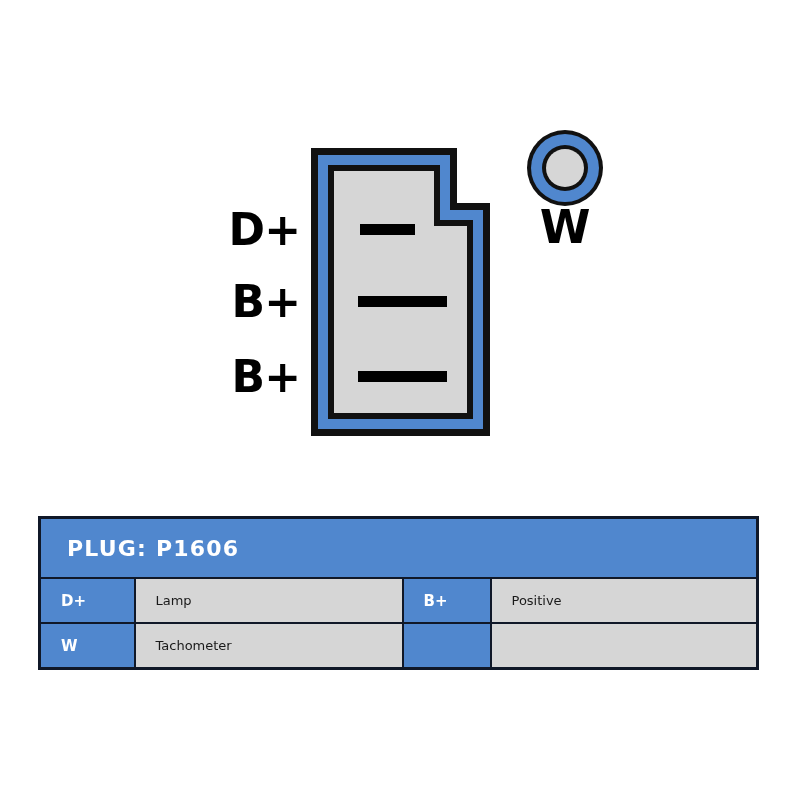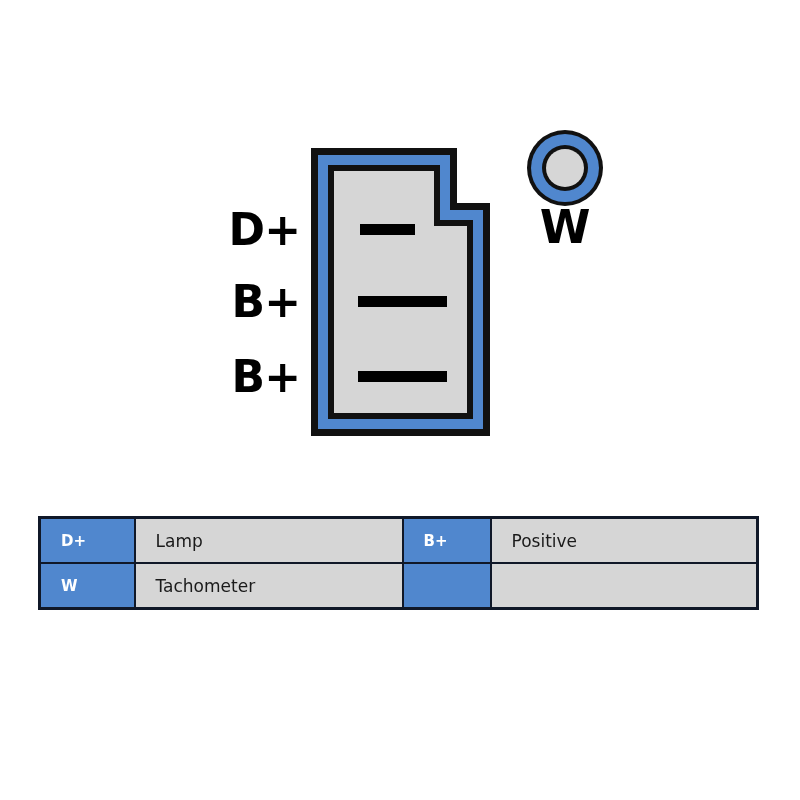--- a/index.html
+++ b/index.html
@@ -96,21 +96,21 @@
     font-weight: bold;
     height: 43px;
     vertical-align: middle;
     padding-left: 20px !important;
     font-family: "DejaVu Sans", sans-serif;
     width: 95px;
   }
   .val-cell {
     background: #d6d6d6;
     color: #1a1a1a;
-    font-size: 17px;
+    font-size: 13px;
     height: 43px;
     vertical-align: middle;
     padding-left: 20px !important;
     font-family: "DejaVu Sans", sans-serif;
   }
   .col-key-1 { width: 95px; }
   .col-val-1 { width: 268px; }
   .col-key-2 { width: 88px; }
   .col-val-2 { width: 267px; }
 </style>
@@ -150,20 +150,23 @@
 
 <table id="legend-table">
   <colgroup>
     <col class="col-key-1">
     <col class="col-val-1">
     <col class="col-key-2">
     <col class="col-val-2">
   </colgroup>
   <tbody>
     <tr>
+      <td class="hdr-cell" colspan="4">PLUG: P1606</td>
+    </tr>
+    <tr>
       <td class="key-cell">D+</td>
       <td class="val-cell">Lamp</td>
       <td class="key-cell">B+</td>
       <td class="val-cell">Positive</td>
     </tr>
     <tr>
       <td class="key-cell">W</td>
       <td class="val-cell">Tachometer</td>
       <td class="key-cell"></td>
       <td class="val-cell"></td>

